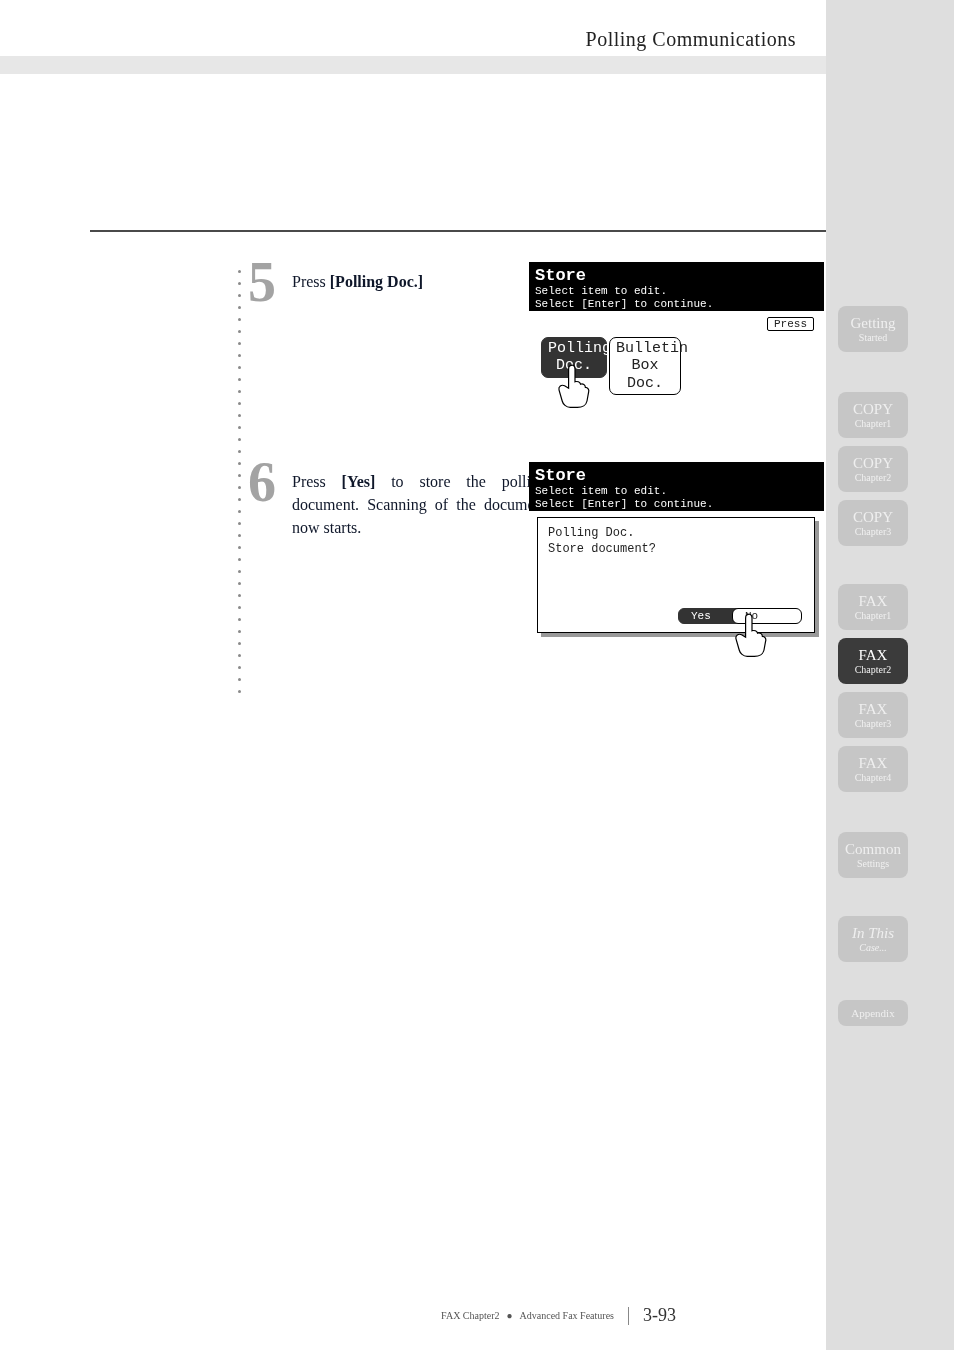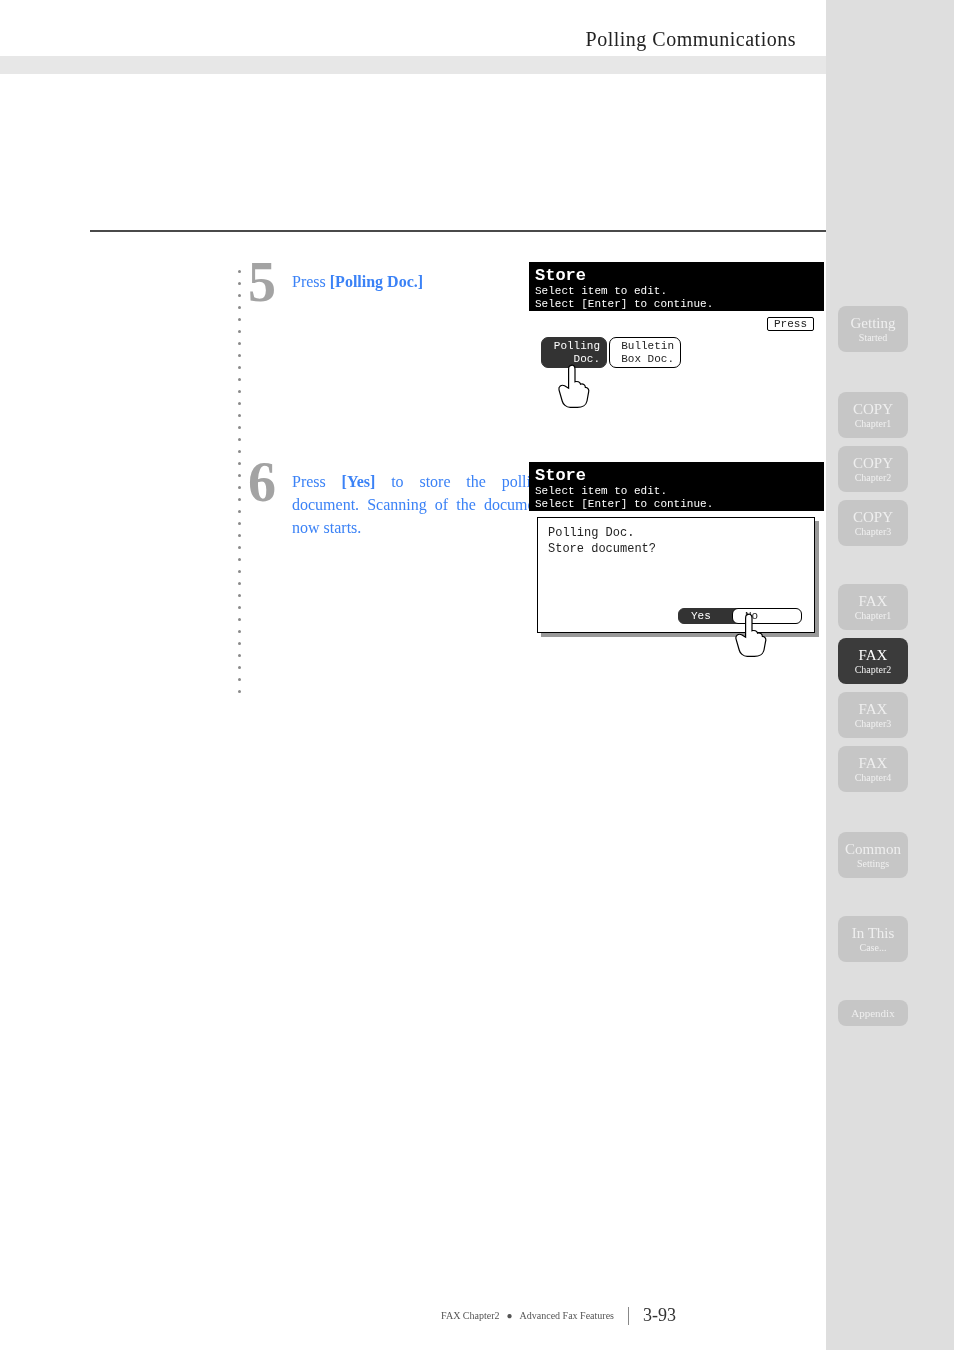--- a/index.html
+++ b/index.html
@@ -71,21 +71,21 @@
     font-family: "Times New Roman", serif;
     font-size: 56px;
     font-weight: 600;
     color: #a3a3a3;
   }
   .step-text {
     position: absolute;
     font-family: Georgia, "Times New Roman", serif;
     font-size: 16px;
     line-height: 1.45;
-    color: #3b82f6;
+    color: #0f172a;
     width: 255px;
     text-align: justify;
   }
   .step-text strong { font-weight: bold; }
   
   .lcd {
     position: absolute;
     width: 295px;
     background: #000;
     font-family: "Courier New", monospace;
@@ -115,25 +115,25 @@
     top: 6px;
     font-size: 11px;
     font-family: "Courier New", monospace;
     border: 1.5px double #000;
     padding: 0 6px;
     border-radius: 2px;
     background: #fff;
   }
   .pill-btn {
     position: absolute;
-    font-size: 11px;
+    font-size: 15px;
     font-family: "Courier New", monospace;
     border: 1px solid #000;
     border-radius: 7px;
-    text-align: right;
+    text-align: center;
     padding: 2px 6px;
     background: #fff;
     line-height: 1.15;
   }
   .pill-btn.dark {
     background: #333;
     color: #fff;
     border-color: #333;
   }
   .hand {
@@ -358,19 +358,19 @@
   <span class="sub">Chapter3</span>
 </div>
 <div class="tab" style="top:746px;">
   <span class="main">FAX</span>
   <span class="sub">Chapter4</span>
 </div>
 <div class="tab" style="top:832px;text-align:right;">
   <span class="main">Common</span>
   <span class="sub">Settings</span>
 </div>
-<div class="tab" style="top:916px;">
+<div class="tab" style="top:916px;font-style:italic;">
   <span class="main">In This</span>
   <span class="sub">Case...</span>
 </div>
 <div class="tab" style="top:1000px; height:26px;">
   <span class="main" style="font-size:11px;">Appendix</span>
 </div>
 
 </body></html>

